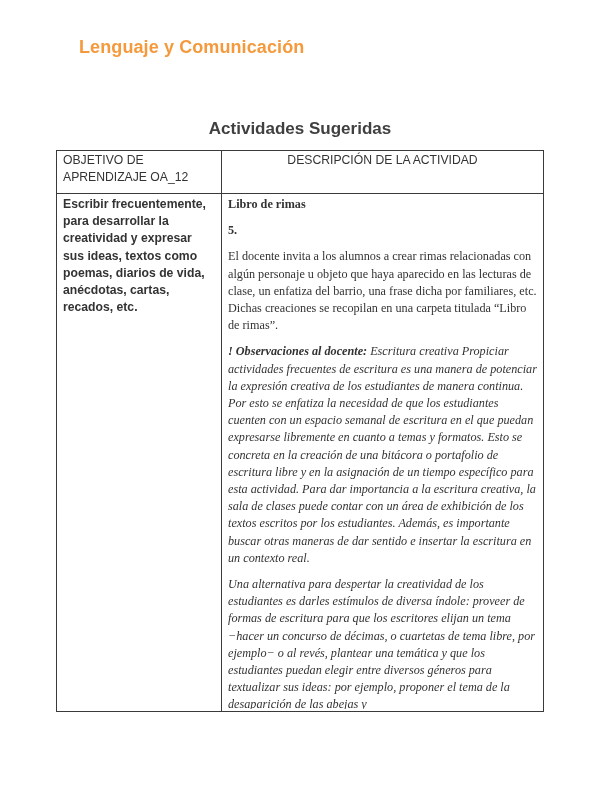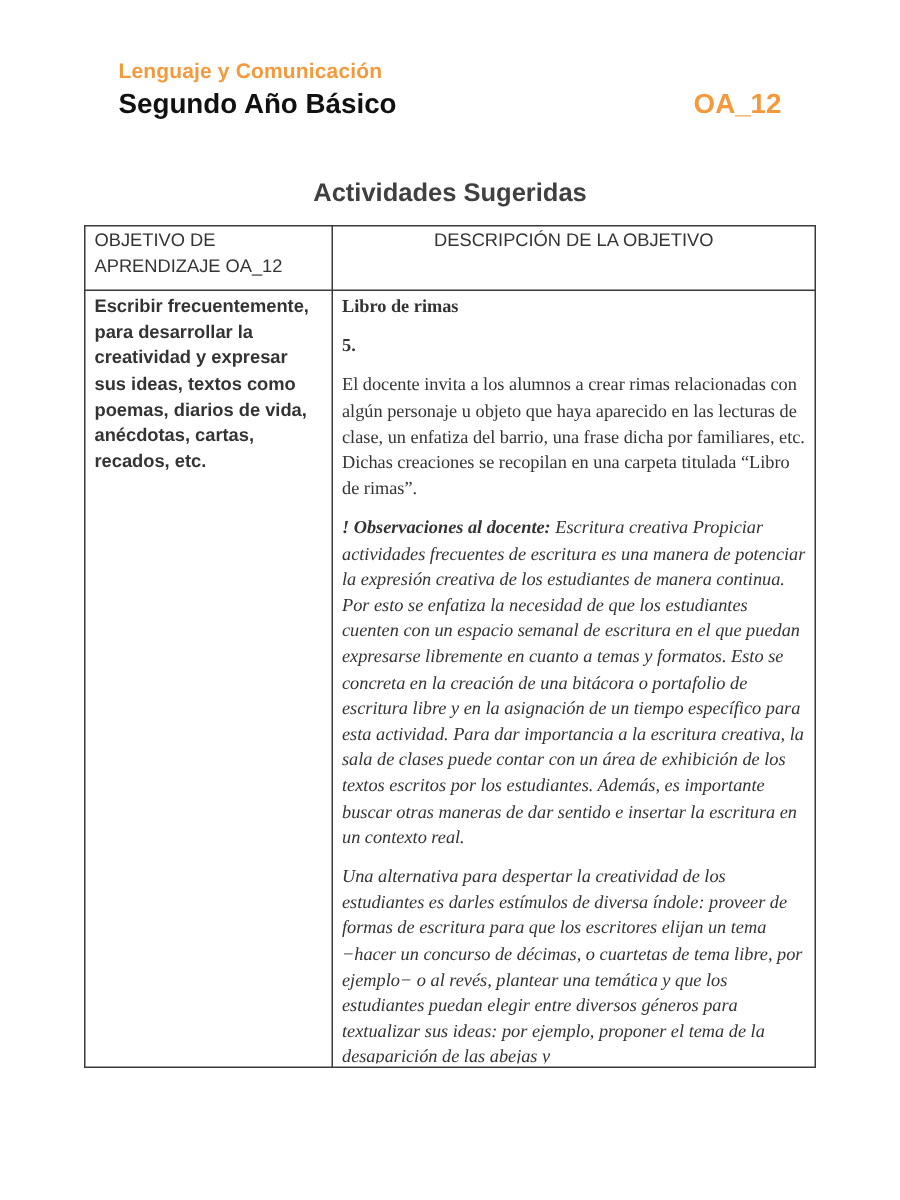--- a/index.html
+++ b/index.html
@@ -17,21 +17,21 @@
   }
   .header {
     position: absolute;
     left: 79px;
     top: 36px;
     width: 442px;
   }
   .subject {
     color: #F59A3C;
     font-weight: bold;
-    font-size: 14px;
+    font-size: 18px;
     line-height: 22px;
     letter-spacing: 0.1px;
   }
   .grade-row {
     display: flex;
     justify-content: space-between;
     align-items: baseline;
   }
   .grade {
     color: #111111;
@@ -97,33 +97,29 @@
   .act-body { margin: 0 0 9px 0; }
   .obs { font-style: italic; margin: 0 0 9px 0; }
   .obs .obs-label { font-weight: bold; }
   .alt { font-style: italic; margin: 0; }
 </style>
 </head>
 <body>
 
 <div class="header">
   <div class="subject">Lenguaje y Comunicación</div>
-  <div class="grade-row">
-    <span class="grade">Segundo Año Básico</span>
-    <span class="oa-code">OA_12</span>
-  </div>
 </div>
 
 <div class="section-title">Actividades Sugeridas</div>
 
 <table class="activities">
   <thead>
     <tr>
       <th class="col-obj">OBJETIVO DE APRENDIZAJE OA_12</th>
-      <th class="col-desc">DESCRIPCIÓN DE LA OBJETIVO</th>
+      <th class="col-desc">DESCRIPCIÓN DE LA ACTIVIDAD</th>
     </tr>
   </thead>
   <tbody>
     <tr>
       <td class="obj-cell">Escribir frecuentemente, para desarrollar la creatividad y expresar sus ideas, textos como poemas, diarios de vida, anécdotas, cartas, recados, etc.</td>
       <td class="desc-cell">
         <div class="desc-inner">
           <p class="act-title">Libro de rimas</p>
           <p class="act-num">5.</p>
           <p class="act-body">El docente invita a los alumnos a crear rimas relacionadas con algún personaje u objeto que haya aparecido en las lecturas de clase, un enfatiza del barrio, una frase dicha por familiares, etc. Dichas creaciones se recopilan en una carpeta titulada “Libro de rimas”.</p>

